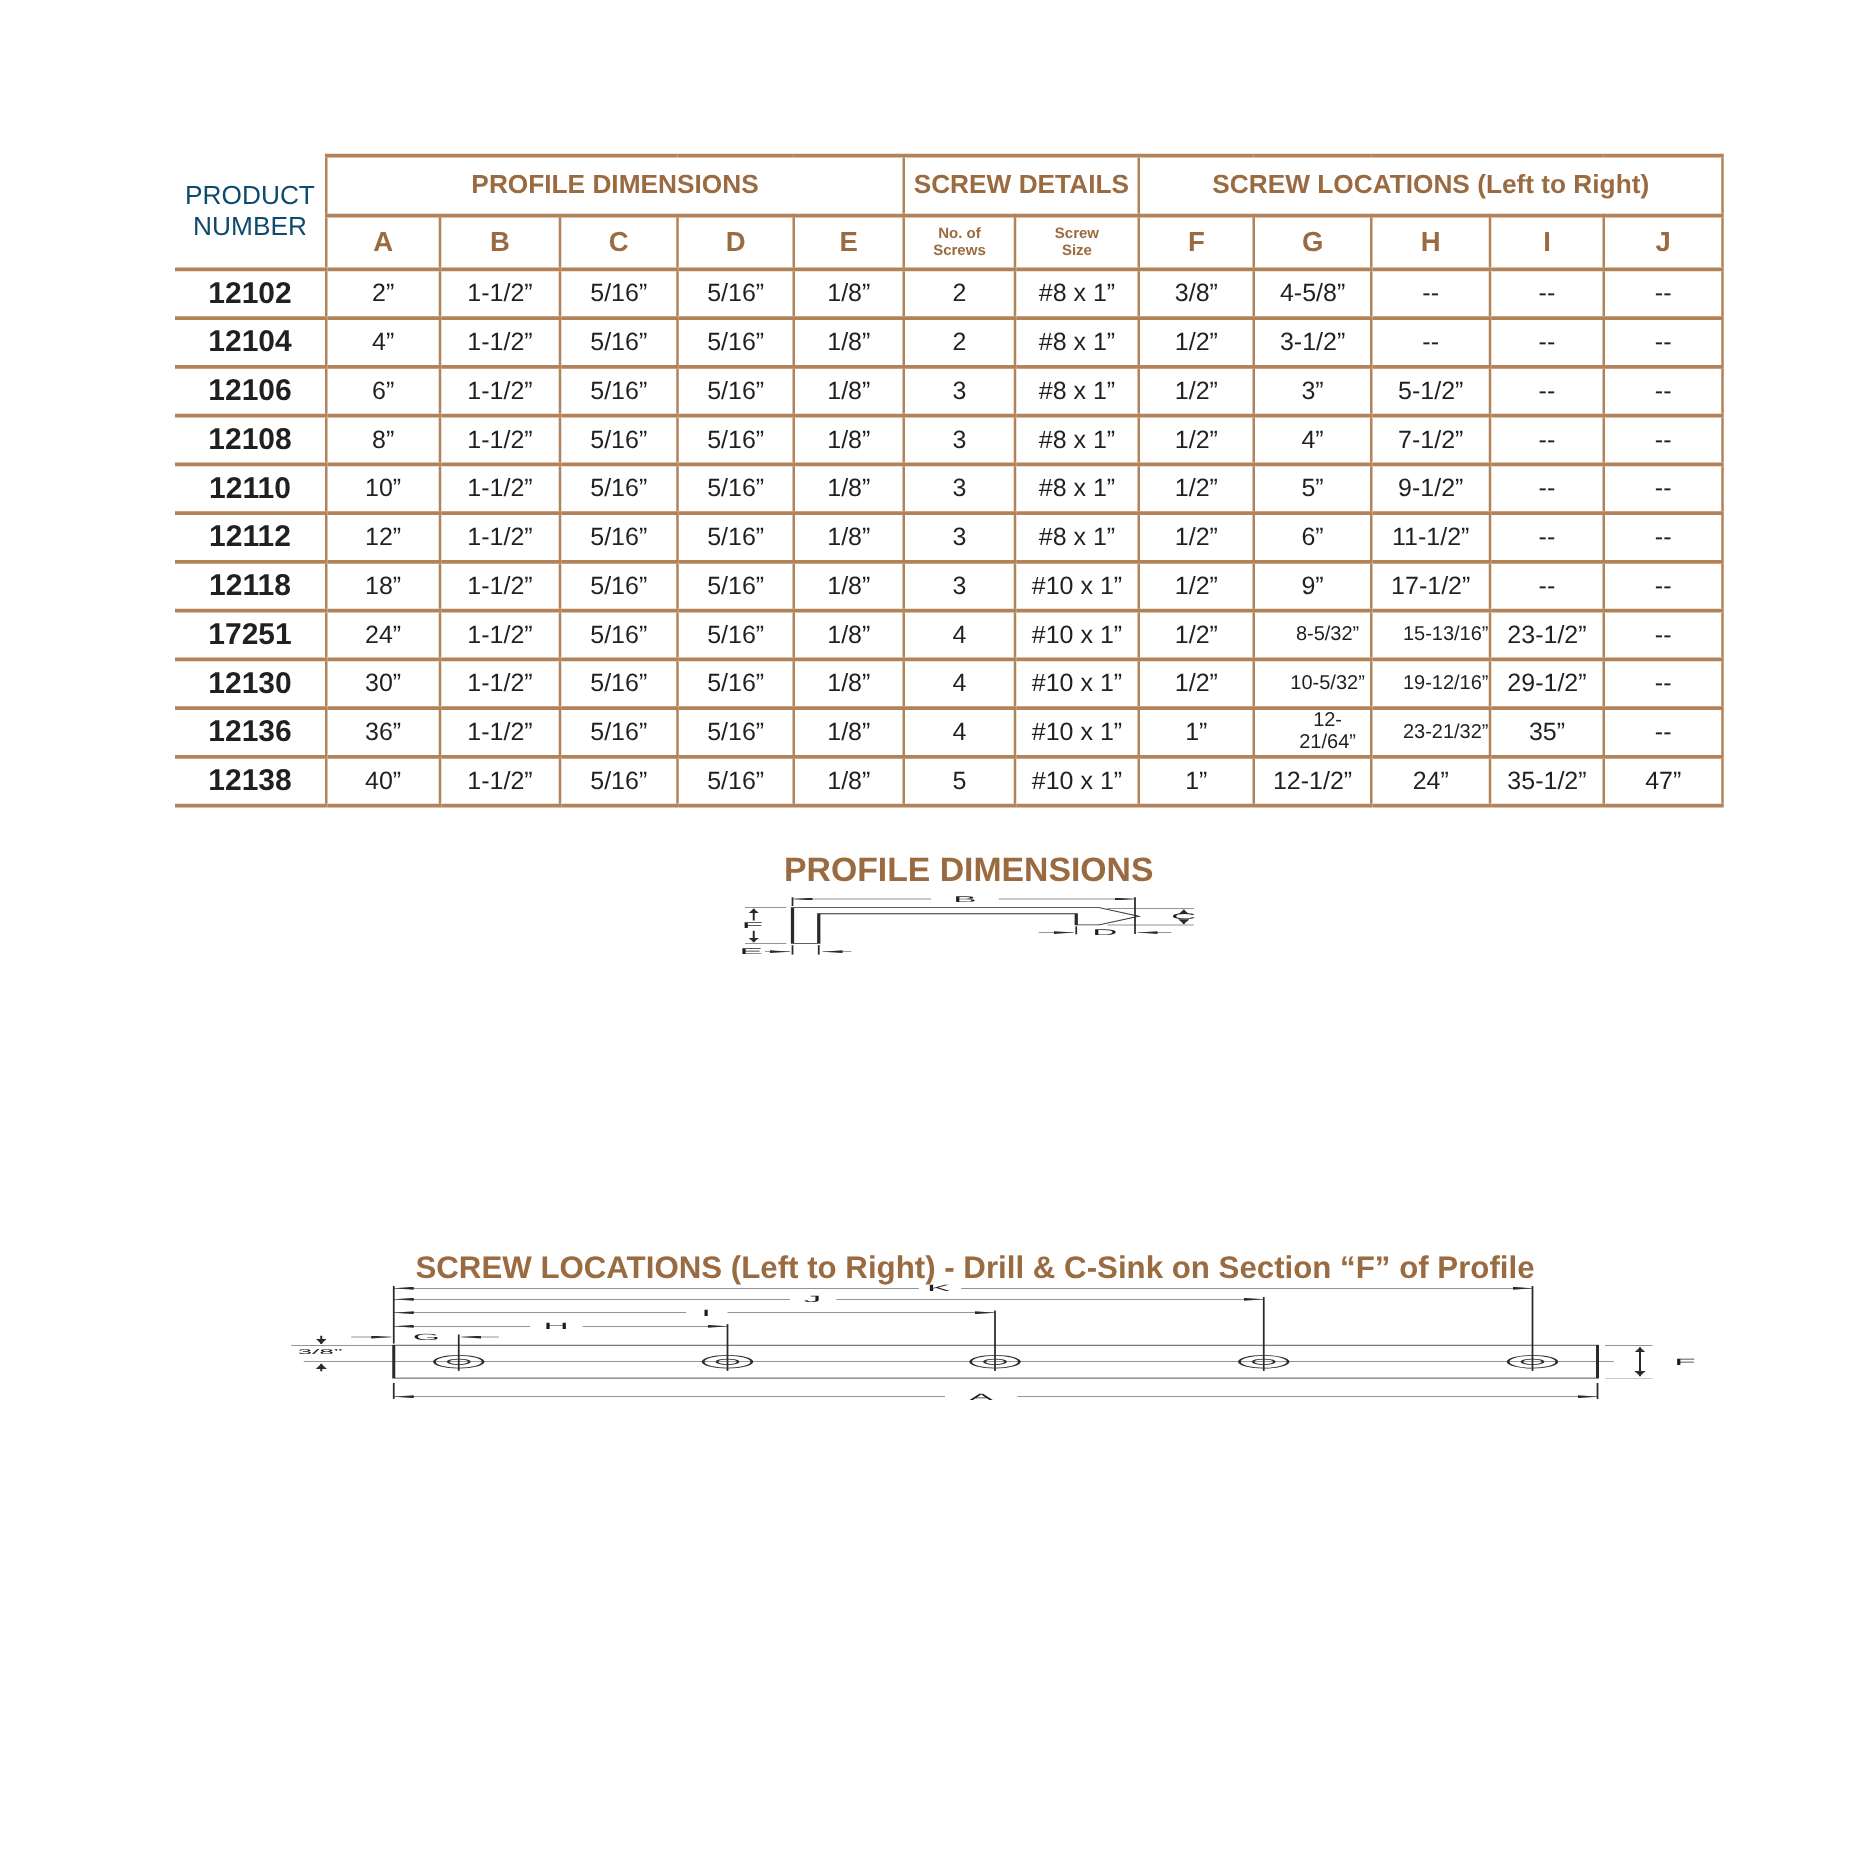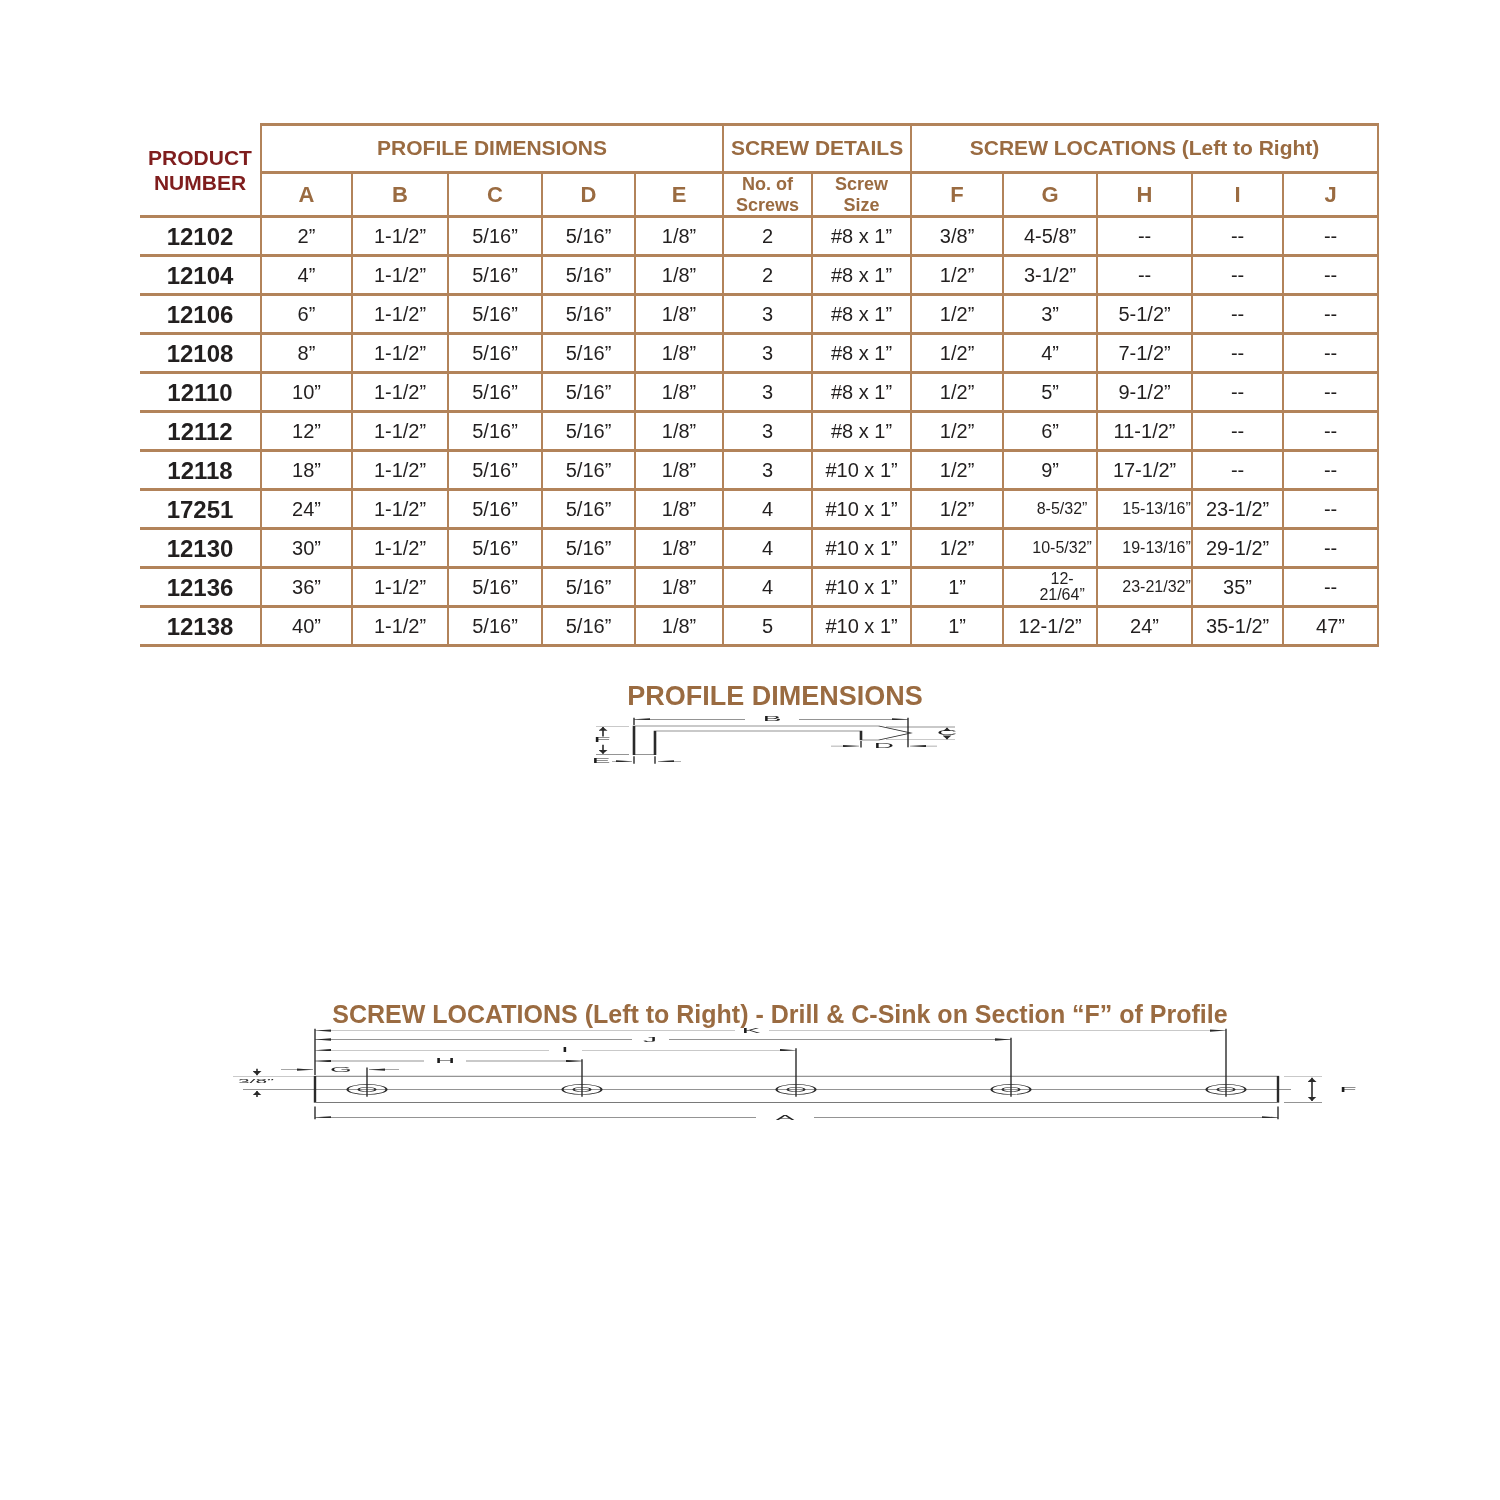--- a/index.html
+++ b/index.html
@@ -8,23 +8,23 @@
 
   
   table.spec{position:absolute;left:140px;top:123px;width:1238px;
              border-collapse:collapse;table-layout:fixed;}
   table.spec td, table.spec th{
       border:solid #b2835a;border-width:3px 2px;
       text-align:center;vertical-align:middle;
       color:#221f1f;font-size:20px;padding:0;line-height:1.05;}
   table.spec .grp{color:#9a6b41;font-weight:bold;font-size:21px;height:45px;}
   table.spec .colh{color:#9a6b41;font-weight:bold;font-size:22px;height:40px;}
-  table.spec .colh.two{font-size:18px;white-space:pre-line;line-height:1.15;}
+  table.spec .colh.two{font-size:12px;white-space:pre-line;line-height:1.15;}
   table.spec .prodh{border:none;border-bottom:3px solid #b2835a;
-      color:#7f1d1d;font-weight:bold;font-size:21px;white-space:pre-line;line-height:1.2;}
+      color:#0c4a6e;font-weight:normal;font-size:21px;white-space:pre-line;line-height:1.2;}
   table.spec td.product{border-left:none;font-weight:bold;font-size:24px;}
   table.spec tbody tr{height:39px;}
   table.spec td.small{font-size:16px;padding-left:24px;}
 
   
   .sec-title{position:absolute;color:#9a6b41;font-weight:bold;text-align:center;}
   #title-profile{left:475px;top:681px;width:600px;font-size:27px;}
   #title-screw{left:0px;top:1000px;width:1500px;font-size:25px;margin-left:30px;}
 
   
@@ -210,21 +210,21 @@
           <td class="product">12130</td>
           <td>30”</td>
           <td>1-1/2”</td>
           <td>5/16”</td>
           <td>5/16”</td>
           <td>1/8”</td>
           <td>4</td>
           <td>#10 x 1”</td>
           <td>1/2”</td>
           <td class="small">10-5/32”</td>
-          <td class="small">19-13/16”</td>
+          <td class="small">19-12/16”</td>
           <td>29-1/2”</td>
           <td>--</td>
         </tr>
         <tr>
           <td class="product">12136</td>
           <td>36”</td>
           <td>1-1/2”</td>
           <td>5/16”</td>
           <td>5/16”</td>
           <td>1/8”</td>

